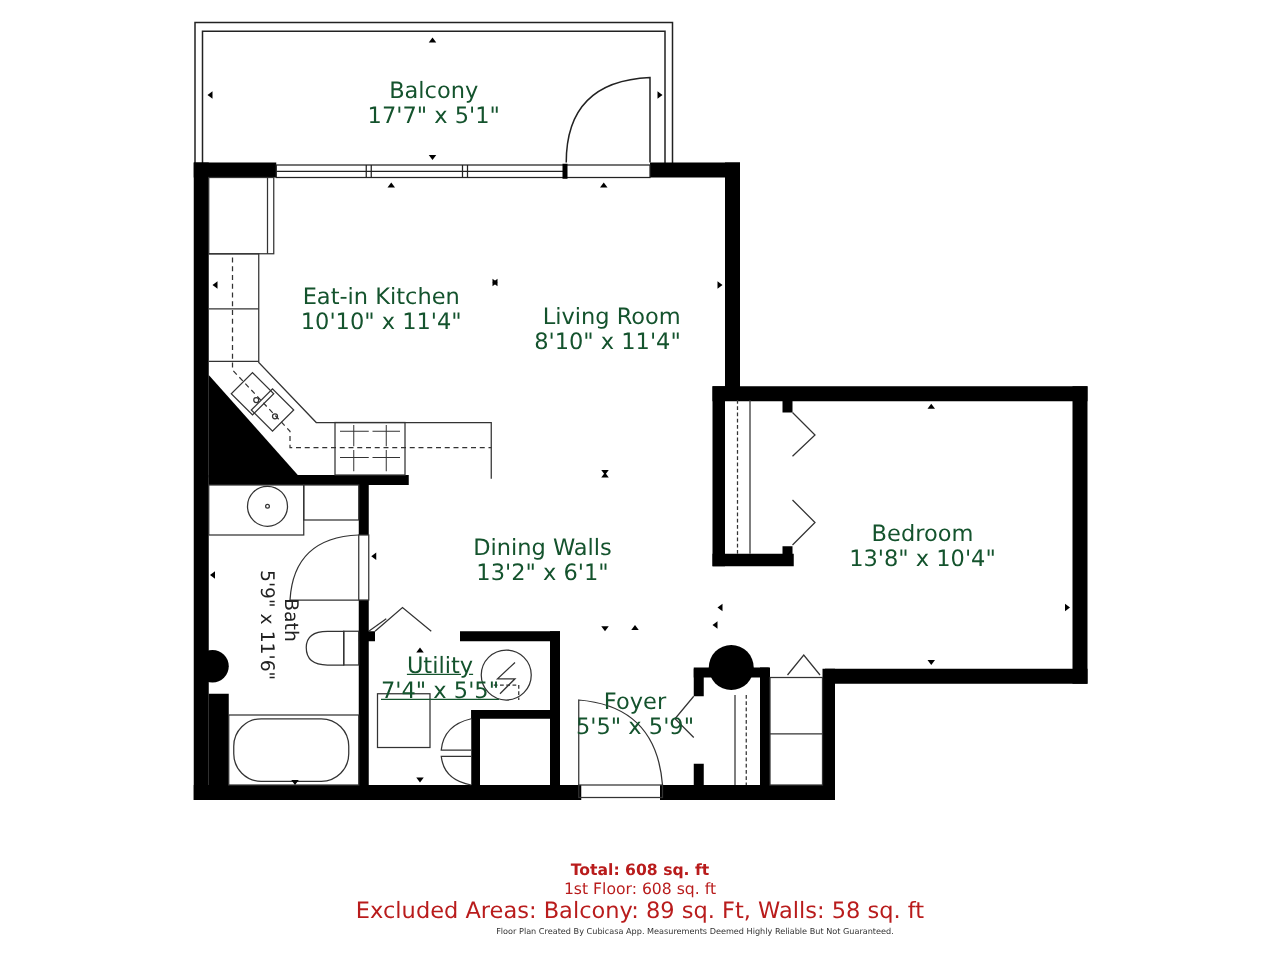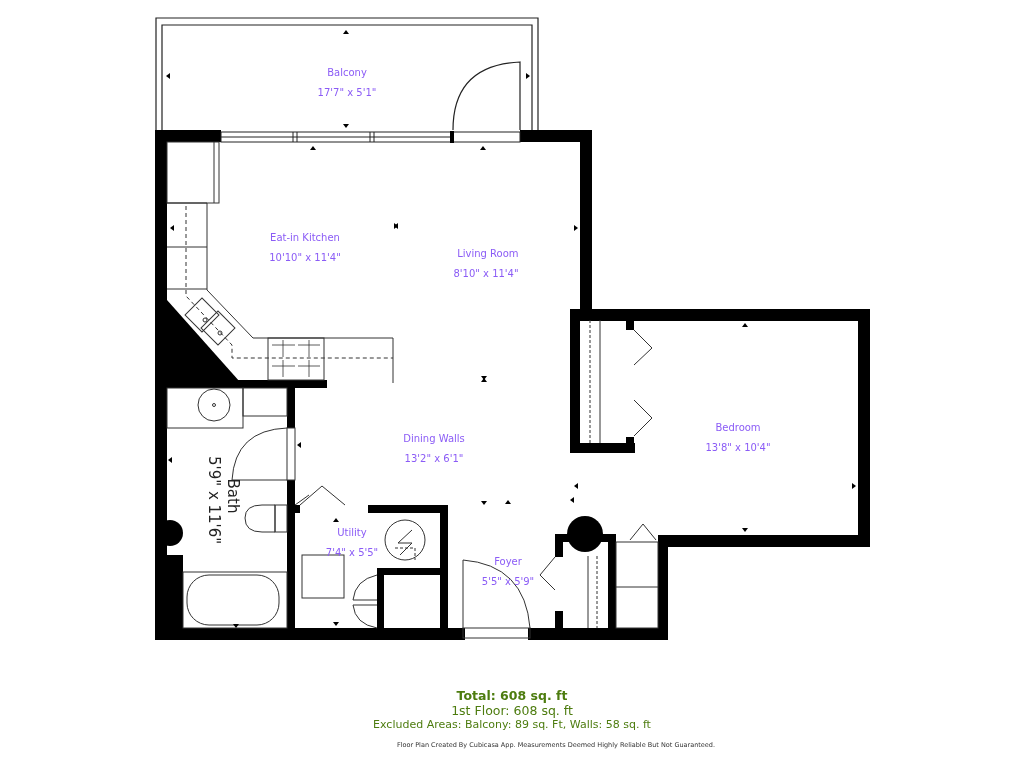--- a/index.html
+++ b/index.html
@@ -1,25 +1,25 @@
 <!DOCTYPE html>
 <html><head>
 <meta charset="utf-8">
 <style>
   html, body { margin: 0; padding: 0; background: #ffffff; }
   body { width: 1024px; height: 768px; position: relative; overflow: hidden; font-family: "DejaVu Sans", sans-serif; }
   #plan { position: absolute; left: 0; top: 0; width: 1024px; height: 768px; }
-  .room-label { position: absolute; text-align: center; color: #8b5cf6; font-size: 10px; line-height: 20px; white-space: nowrap; transform: translateX(-50%); }
+  .room-label { position: absolute; text-align: center; color: #14532d; font-size: 18px; line-height: 20px; white-space: nowrap; transform: translateX(-50%); }
   .room-label .dim { display: block; }
   .bath-label { position: absolute; left: 202px; top: 456px; width: 80px; transform-origin: 0 0; transform: rotate(90deg) translate(0, -40px); text-align: center; color: #222; font-size: 15px; line-height: 19px; white-space: nowrap; }
   .bath-label span { display: block; }
-  .footer { position: absolute; left: 0; width: 1024px; text-align: center; color: #4d7c0f; }
+  .footer { position: absolute; left: 0; width: 1024px; text-align: center; color: #b91c1c; }
   .f-total { top: 688px; font-size: 12.5px; font-weight: bold; }
   .f-floor { top: 703px; font-size: 12.5px; }
-  .f-excl  { top: 718px; font-size: 11px; }
+  .f-excl  { top: 718px; font-size: 18px; }
   .f-note  { top: 741px; font-size: 6.5px; color: #333; padding-left: 44px; }
 </style>
 </head>
 <body>
 
 <svg id="plan" viewBox="0 0 1024 768" xmlns="http://www.w3.org/2000/svg">
 
   <g fill="none" stroke="#222" stroke-width="1.2">
     <path d="M156 132 V18 H538 V132"></path>
     <path d="M162 132 V25 H532 V132"></path>
@@ -193,21 +193,21 @@
   <span class="dim">8'10" x 11'4"</span>
 </div>
 <div class="room-label" style="left:738px; top:418px;">
   <span>Bedroom</span>
   <span class="dim">13'8" x 10'4"</span>
 </div>
 <div class="room-label" style="left:434px; top:429px;">
   <span>Dining Walls</span>
   <span class="dim">13'2" x 6'1"</span>
 </div>
-<div class="room-label" style="left:352px; top:523px;">
+<div class="room-label" style="left:352px; top:523px;text-decoration:underline;">
   <span>Utility</span>
   <span class="dim">7'4" x 5'5"</span>
 </div>
 <div class="room-label" style="left:508px; top:552px;">
   <span>Foyer</span>
   <span class="dim">5'5" x 5'9"</span>
 </div>
 <div class="bath-label">
   <span>Bath</span>
   <span>5'9" x 11'6"</span>

